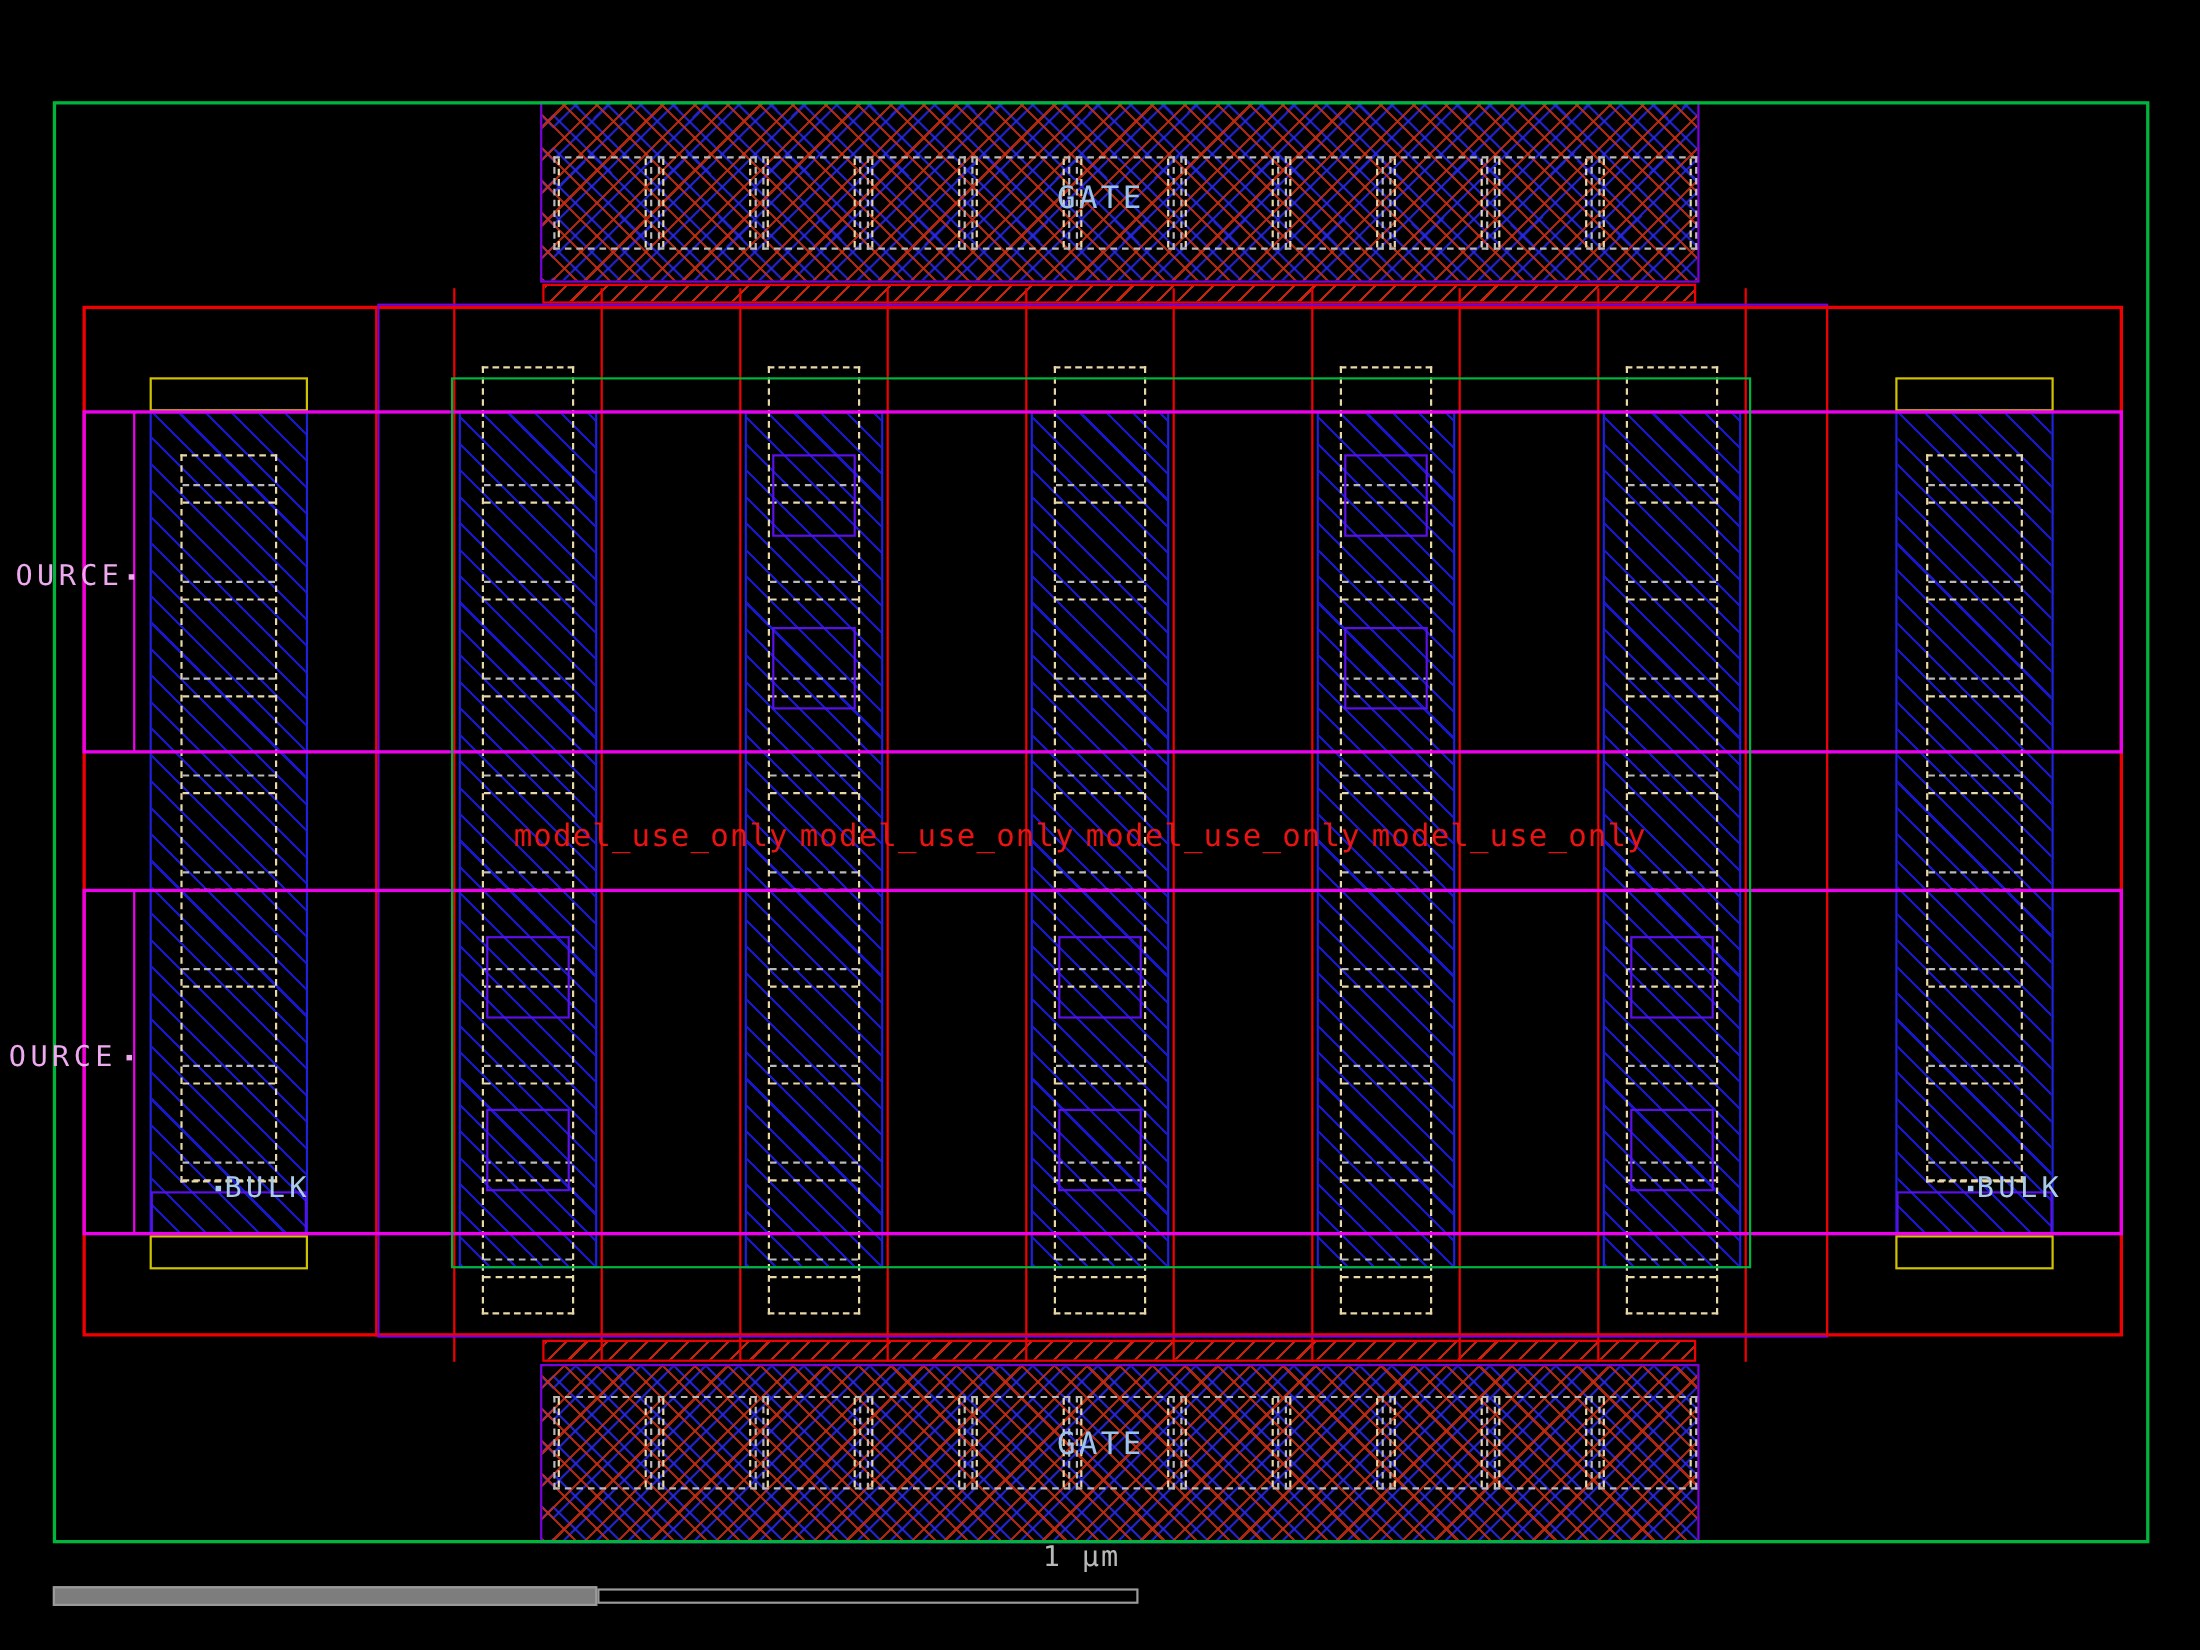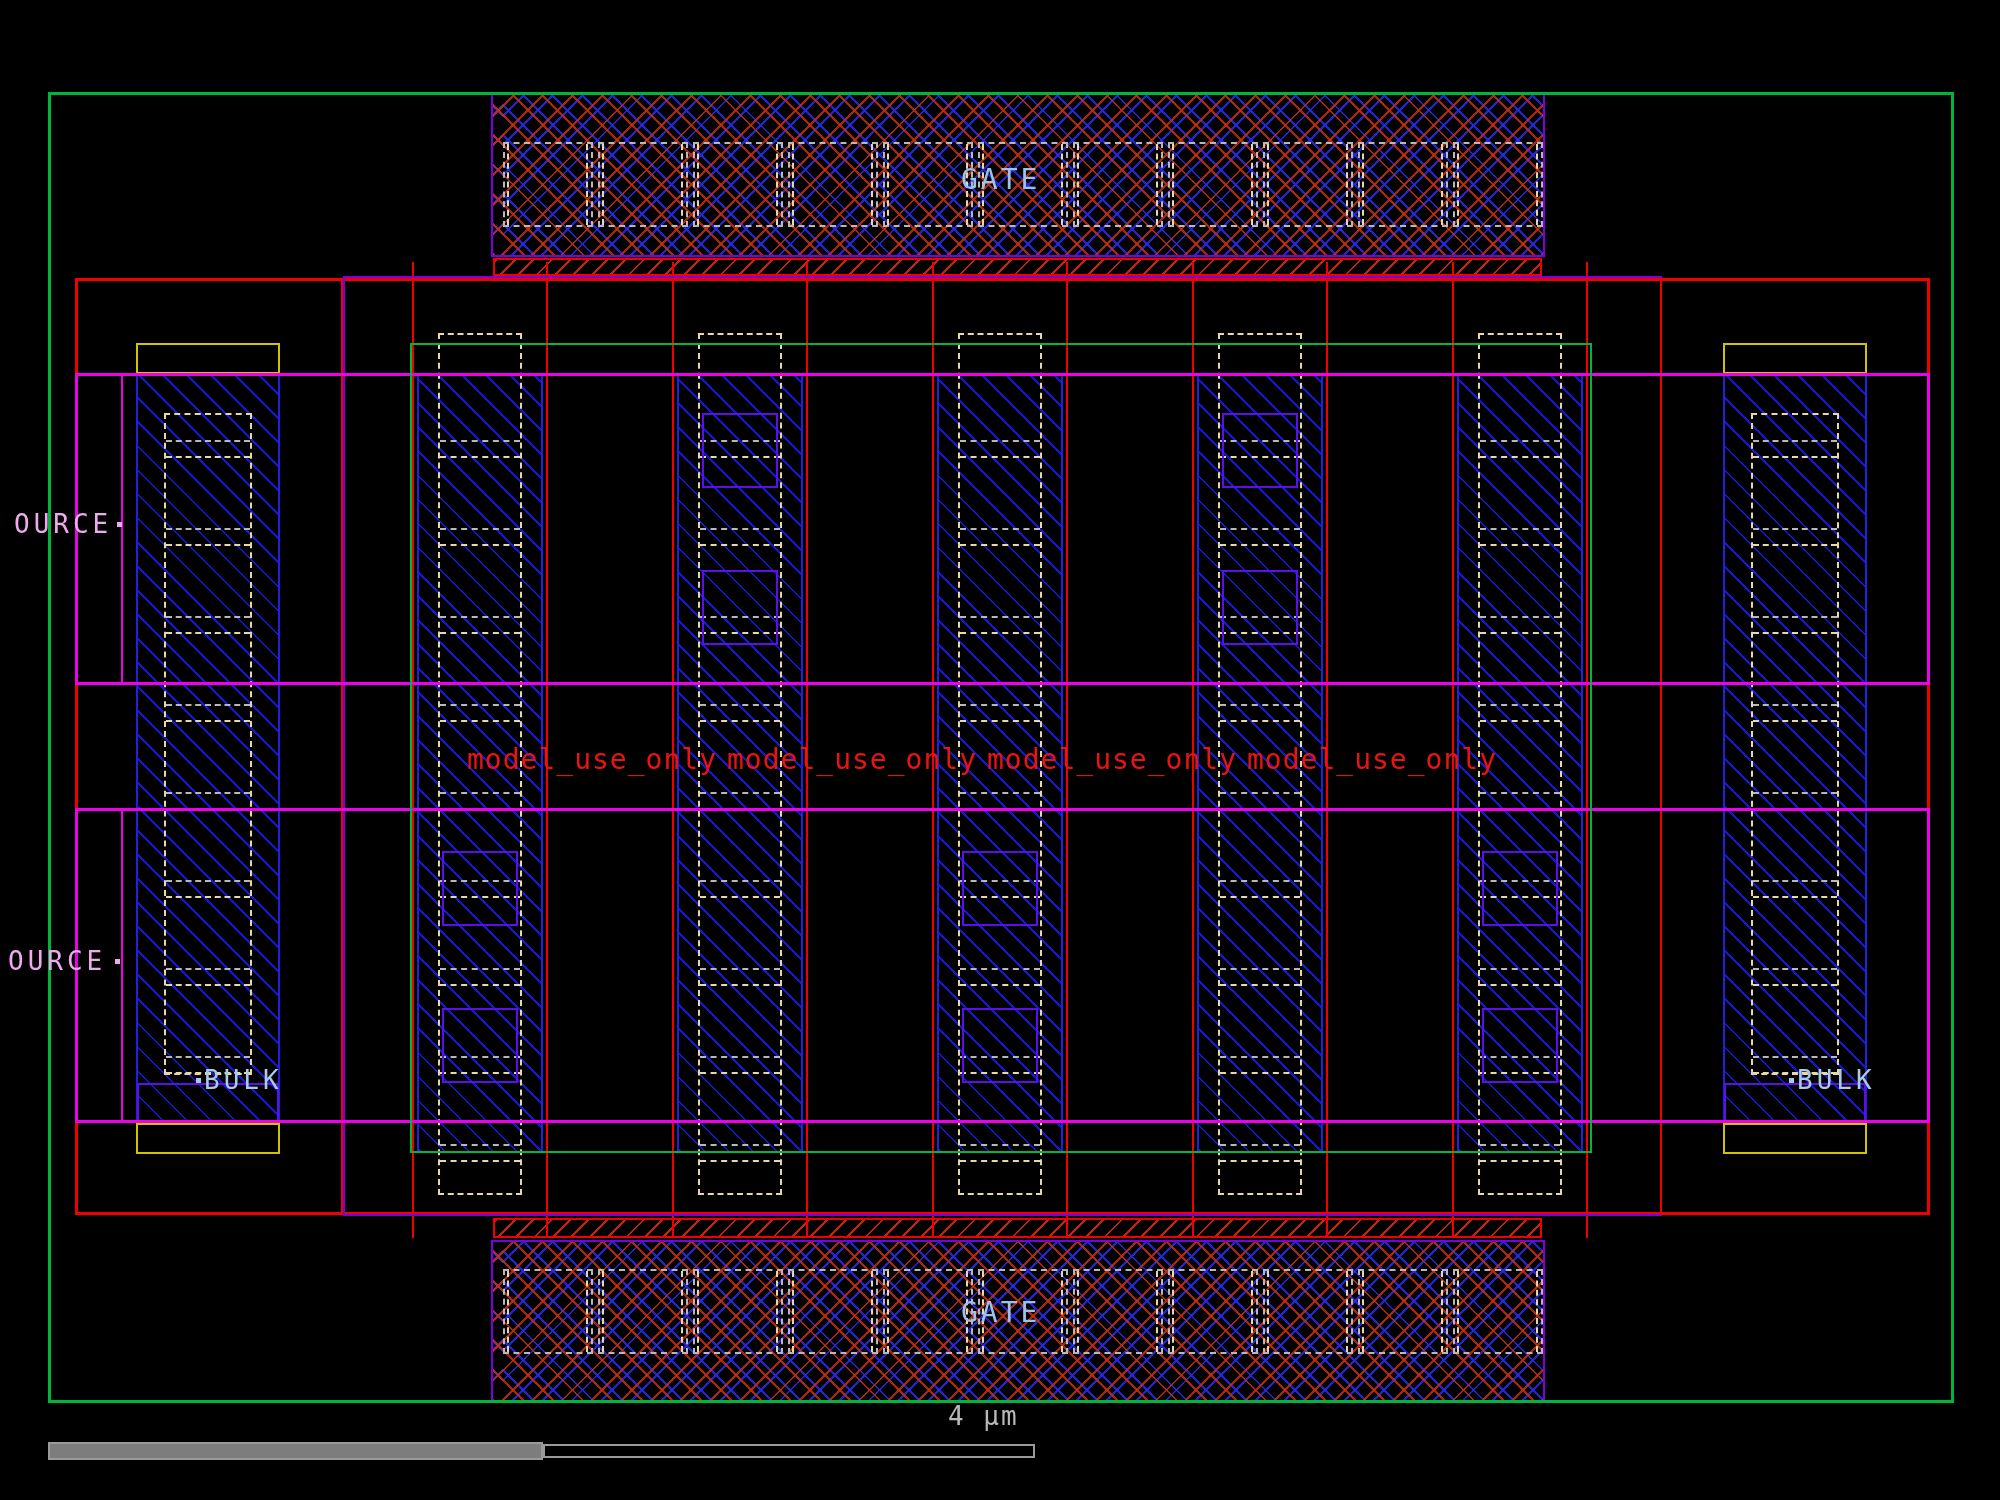--- a/index.html
+++ b/index.html
@@ -277,19 +277,19 @@
 
   <div class="txt" id="lbl-gate-top" style="left: 961px; top: 166px; color: rgb(156, 194, 236); font-size: 28px; letter-spacing: 3px; z-index: 50;">GATE</div>
   <div class="txt" id="lbl-gate-bottom" style="left: 961px; top: 1299px; color: rgb(156, 194, 236); font-size: 28px; letter-spacing: 3px; z-index: 50;">GATE</div>
   <div class="txt" id="lbl-drain" style="left: 14px; top: 511px; color: rgb(238, 170, 238); font-size: 26px; letter-spacing: 4px; z-index: 50;">OURCE</div>
   <div class="txt" id="lbl-source" style="left: 8px; top: 948px; color: rgb(238, 170, 238); font-size: 26px; letter-spacing: 4px; z-index: 50;">OURCE</div>
   <div class="txt" id="lbl-bulk-left" style="left: 204px; top: 1067px; color: rgb(169, 203, 233); font-size: 26px; letter-spacing: 4px; z-index: 50;">BULK</div>
   <div class="txt" id="lbl-bulk-right" style="left: 1797px; top: 1067px; color: rgb(169, 203, 233); font-size: 26px; letter-spacing: 4px; z-index: 50;">BULK</div>
 
   <div class="r" id="scale-fill" style="z-index: 50; left: 48px; top: 1442px; width: 495px; height: 18px; background: rgb(125, 125, 125); border: 2px solid rgb(154, 154, 154);"></div>
   <div class="r" id="scale-outline" style="z-index: 50; left: 543px; top: 1444px; width: 492px; height: 14px; border: 2px solid rgb(154, 154, 154);"></div>
-  <div class="txt" id="lbl-scale" style="left: 948px; top: 1403px; color: rgb(184, 184, 184); font-size: 26px; letter-spacing: 2px; z-index: 50;">4 µm</div>
+  <div class="txt" id="lbl-scale" style="left: 948px; top: 1403px; color: rgb(184, 184, 184); font-size: 26px; letter-spacing: 2px; z-index: 50;">1 µm</div>
 
 <div class="txt" style="left: 467px; top: 746px; color: rgb(232, 20, 20); font-size: 28px; letter-spacing: 1px; z-index: 45;">model_use_only</div>
     <div class="txt" style="left: 727px; top: 746px; color: rgb(232, 20, 20); font-size: 28px; letter-spacing: 1px; z-index: 45;">model_use_only</div>
     <div class="txt" style="left: 987px; top: 746px; color: rgb(232, 20, 20); font-size: 28px; letter-spacing: 1px; z-index: 45;">model_use_only</div>
     <div class="txt" style="left: 1247px; top: 746px; color: rgb(232, 20, 20); font-size: 28px; letter-spacing: 1px; z-index: 45;">model_use_only</div>
   </div>
 
 </body></html>

